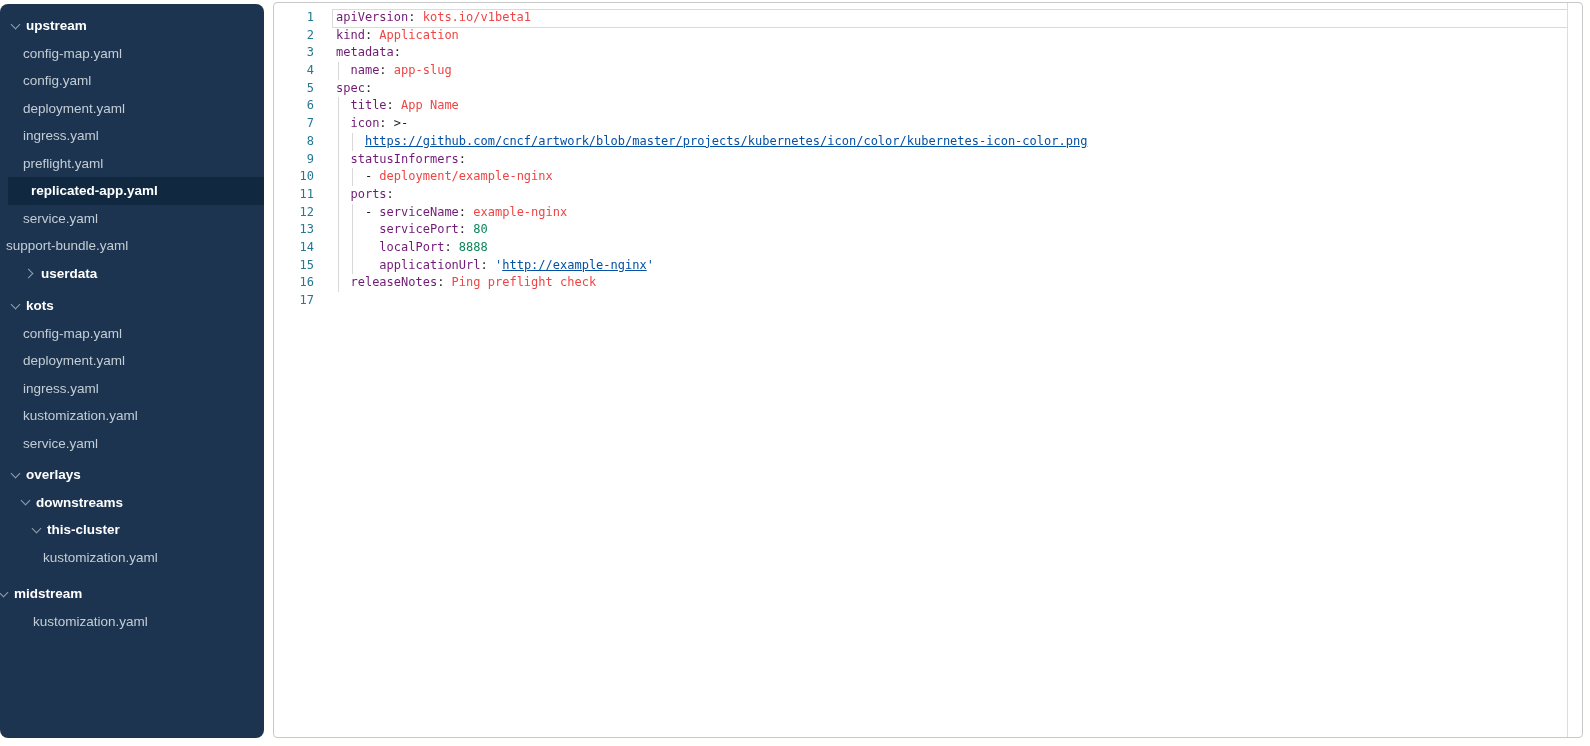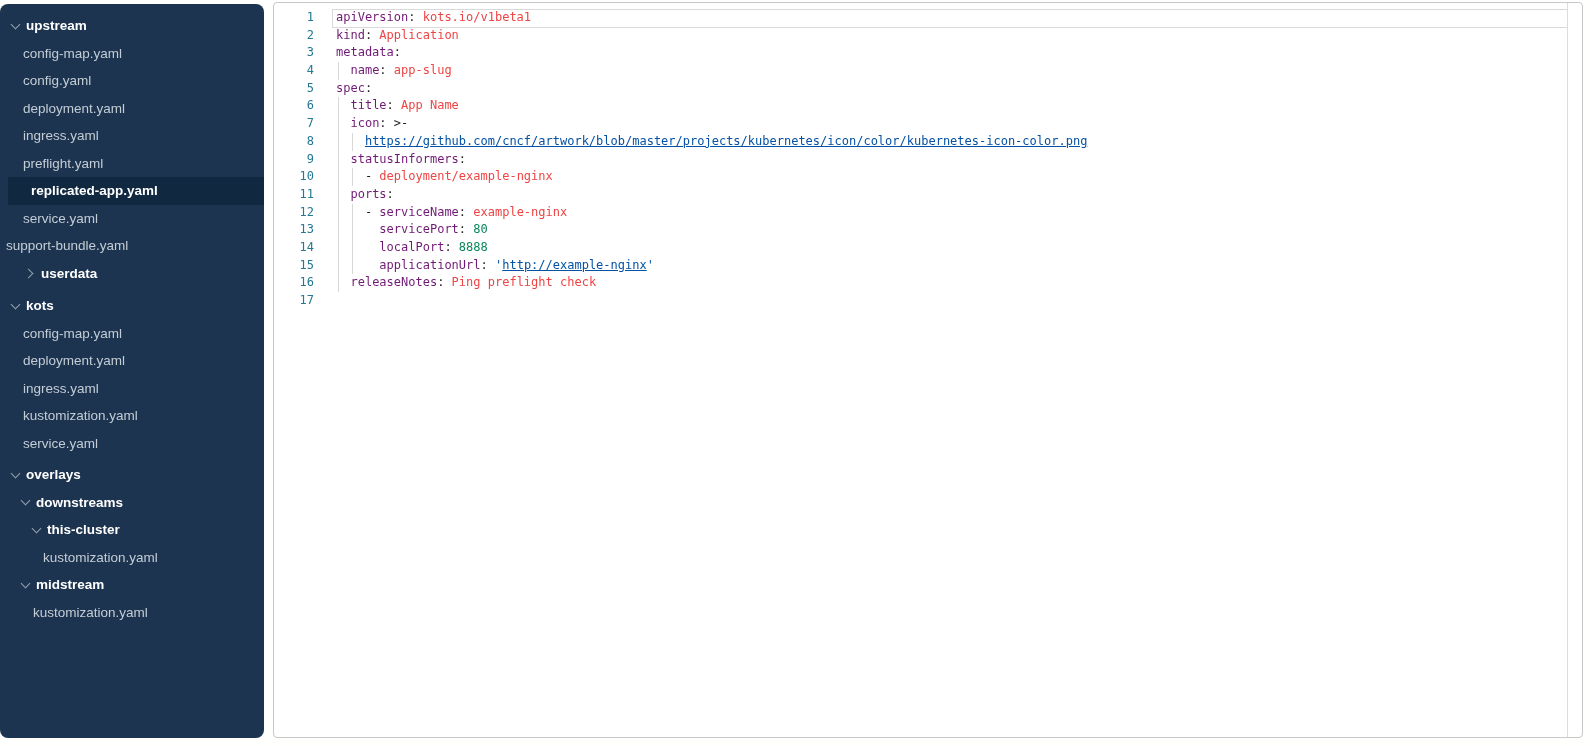--- a/index.html
+++ b/index.html
@@ -121,21 +121,21 @@
       <span class="chev down"></span>
       <span>downstreams</span>
     </div>
     <div class="row folder" style="padding-left: 33px;">
       <span class="chev down"></span>
       <span>this-cluster</span>
     </div>
     <div class="row" style="padding-left: 43px;">
       <span>kustomization.yaml</span>
     </div>
-    <div class="row folder" style="padding-left: 22px; ">
+    <div class="row folder" style="margin-top: 9px;">
       <span class="chev down"></span>
       <span>midstream</span>
     </div>
     <div class="row" style="padding-left: 33px;">
       <span>kustomization.yaml</span>
     </div>
   </aside>
 
 <main id="editor-panel">
   <div id="code">

